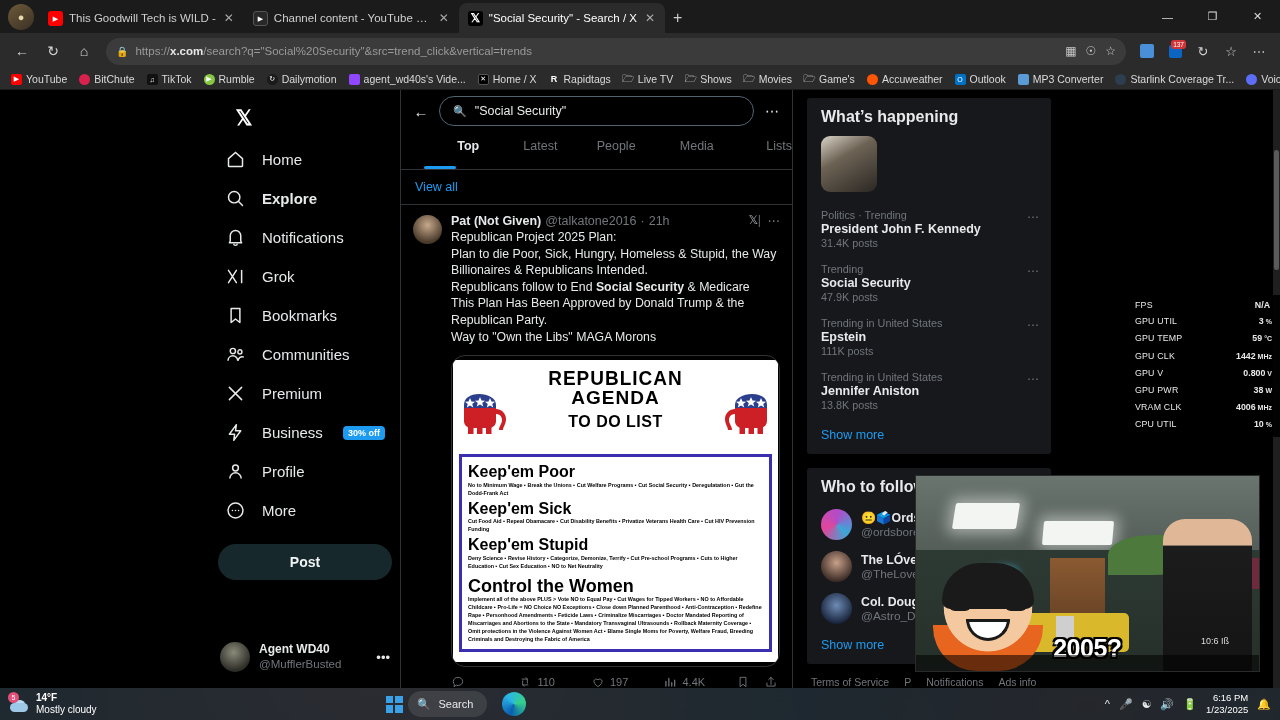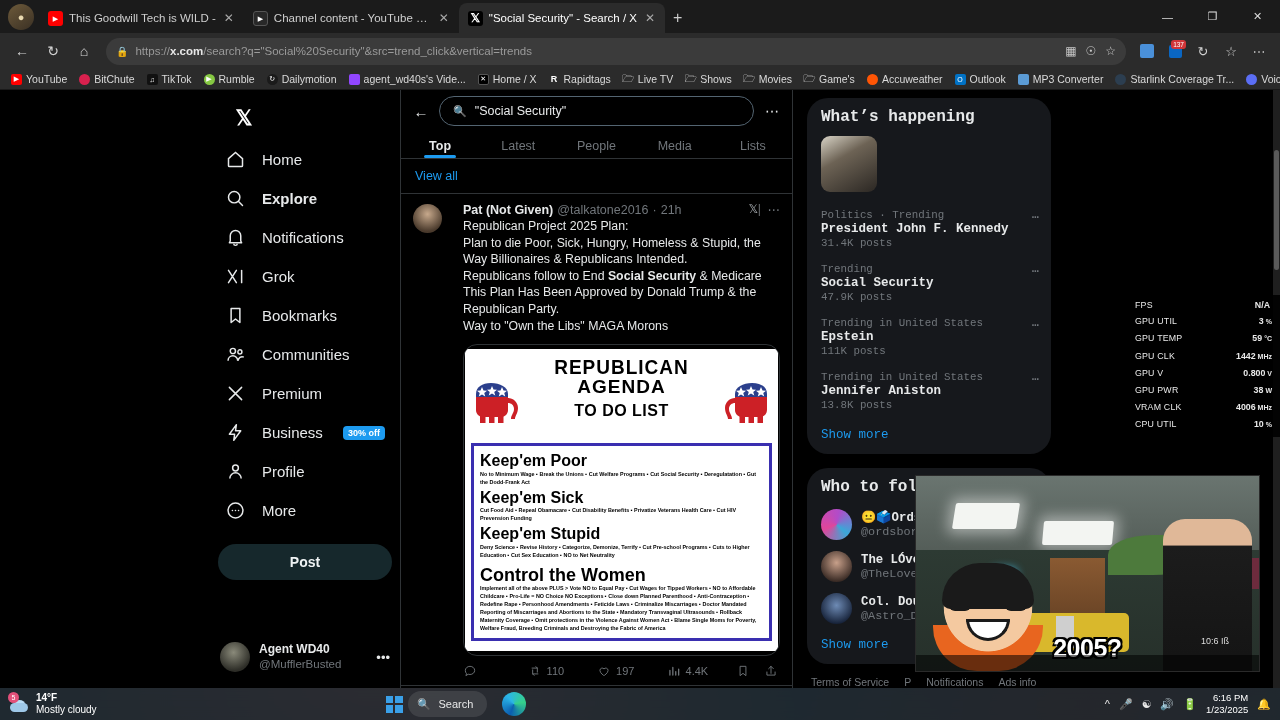--- a/index.html
+++ b/index.html
@@ -162,33 +162,33 @@
     color:#e7e9ea; font-size:15px; flex:none;}
   .searchbox {
     flex:1; height:30px; border-radius:16px; border:1px solid #536471;
     display:flex; align-items:center; gap:8px; padding: 0 13px; min-width:0;
   }
   .searchbox .sic { color:#71767b; font-size:11px; flex:none;}
   .searchbox .sval { font-size:12.5px; color:#e7e9ea; white-space:nowrap; overflow:hidden;}
   .search-more { width:28px;height:28px;display:flex;align-items:center;justify-content:center;
     color:#e7e9ea; font-size:14px; flex:none;}
   .xtabs { display:flex; border-bottom:1px solid #2f3336; }
-  .xtab { flex:1; text-align:center; font-size:12.5px; color:#71767b;
-          padding: 9px 0 5px; position:relative; }
+  .xtab { flex:1; text-align:right; font-size:12.5px; color:#71767b;
+          padding: 9px 0 16px; position:relative; }
   .xtab.active { color:#e7e9ea; font-weight:bold; }
   .xtab.active::after {
     content:""; position:absolute; left:50%; transform:translateX(-50%);
     bottom:0; width:32px; height:3px; border-radius:2px; background:#1d9bf0;
   }
   .viewall { padding: 10px 14px; font-size:12.5px; color:#1d9bf0;
              border-bottom:1px solid #2f3336; }
   .tweet { padding: 8px 12px 0 12px; border-bottom:1px solid #2f3336; display:flex; gap:9px;}
   .tw-av { width:29px;height:29px;border-radius:50%;flex:none; margin-top:2px;
     background: radial-gradient(circle at 50% 35%, #c7a98c, #4a3a2c 72%); }
-  .tw-body { flex:1; min-width:0;margin-left:12px; }
+  .tw-body { flex:1; min-width:0; }
   .tw-head { display:flex; align-items:center; gap:4px; font-size:12.5px; }
   .tw-name { font-weight:bold; color:#e7e9ea; }
   .tw-handle { color:#71767b; }
   .tw-dot { color:#71767b; }
   .tw-time { color:#71767b; }
   .tw-head-r { margin-left:auto; display:flex; align-items:center; gap:7px; color:#71767b;}
   .grok-ic { font-family:"Liberation Serif",serif; font-size:12px; color:#a7acb0;}
   .tw-text { font-size:12.3px; color:#e7e9ea; line-height:1.35; margin-top:1px; }
   .tw-text b { font-weight:bold; }
 
@@ -223,21 +223,21 @@
   .tw-actions {
     display:flex; align-items:center; padding: 8px 2px 7px 0; color:#71767b; font-size:11px;
   }
   .tw-act { display:flex; align-items:center; gap:5px; width:86px; }
   .tw-act:first-child { width:80px; }
   .tw-act svg { width:14px;height:14px; stroke:#71767b; fill:none; stroke-width:1.6;}
   .tw-act-end { margin-left:auto; display:flex; gap:14px; }
 
   
   .xright { width: 268px; flex:none; padding: 8px 10px 0 14px; overflow:hidden;}
-  .panel { background:#16181c; border-radius:21px; overflow:hidden;font-family:Liberation Mono, monospace; }
+  .panel { background:#16181c; border-radius:3px; overflow:hidden; }
   .panel-h { font-size:16px; font-weight:bold; color:#e7e9ea; padding: 10px 14px 8px; }
   .live-row { display:flex; gap:10px; padding: 2px 14px 12px; align-items:flex-start;}
   .live-thumb { width:56px;height:56px;border-radius:9px; flex:none;
     background: linear-gradient(150deg,#d8d3c6 0%, #6d6355 38%, #2b2723 100%); }
   .live-t { font-size:12.5px; font-weight:bold; color:#e7e9ea; line-height:1.25;}
   .live-s { font-size:11.5px; color:#71767b; margin-top:2px;}
   .trend { padding: 5px 14px 9px; position:relative; }
   .trend-cat { font-size:10.8px; color:#71767b; }
   .trend-name { font-size:12.5px; font-weight:bold; color:#e7e9ea; margin-top:1px;}
   .trend-posts { font-size:10.8px; color:#71767b; margin-top:1px;}

